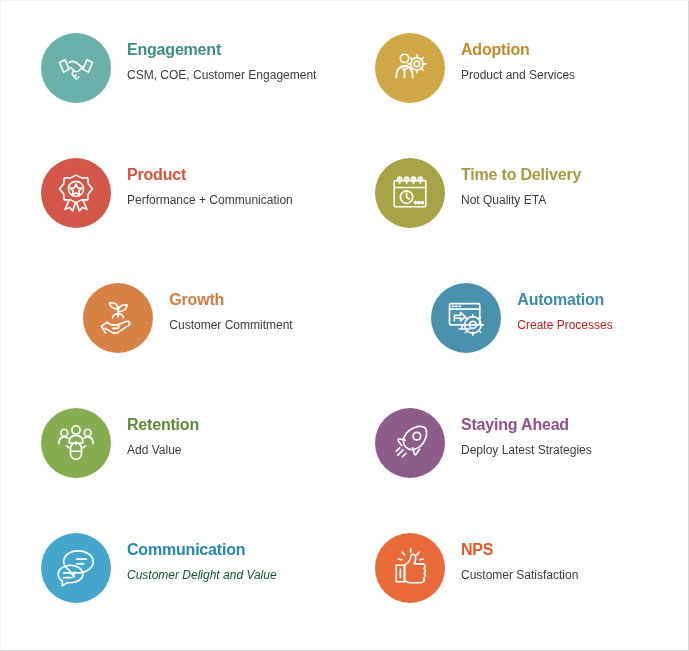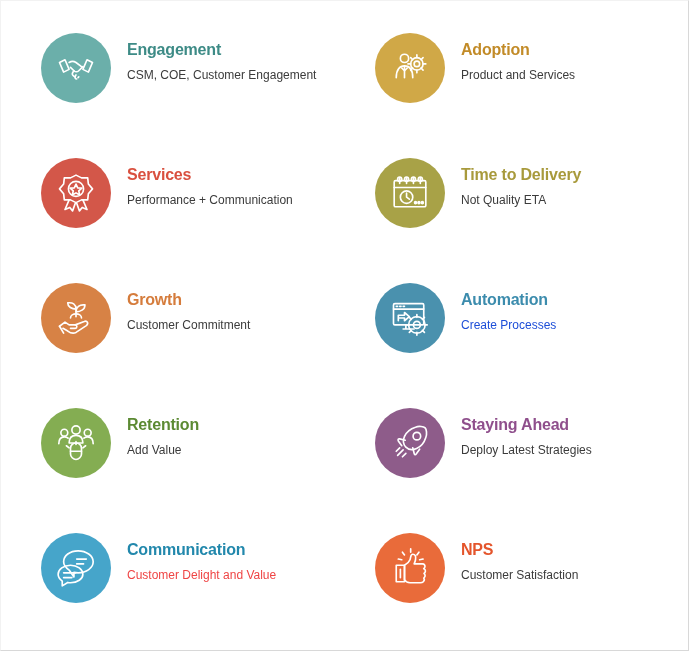--- a/index.html
+++ b/index.html
@@ -36,21 +36,21 @@
     width: 334px;
     height: 125px;
     display: flex;
     align-items: flex-start;
     box-sizing: border-box;
   }
   .cell.col-left  { padding-left: 40px; }
   .cell.col-right { padding-left: 40px; }
   .cell.row-0 { padding-top: 32px; }
   .cell.row-1 { padding-top: 32px; }
-  .cell.row-2 { padding-top: 32px; }
+  .cell.row-2 { padding-top: 32px; justify-content: center; }
   .cell.row-3 { padding-top: 32px; }
   .cell.row-4 { padding-top: 32px; }
 
   .badge {
     width: 70px;
     height: 70px;
     min-width: 70px;
     border-radius: 50%;
     display: flex;
     align-items: center;
@@ -132,21 +132,21 @@
             <svg viewBox="0 0 64 64" fill="none" stroke="#fff" stroke-width="2.4" stroke-linecap="round" stroke-linejoin="round">
               <path d="M32 6 L40 10 L49 10 L50 19 L56 26 L50 33 L49 42 L40 42 L32 46 L24 42 L15 42 L14 33 L8 26 L14 19 L15 10 L24 10 Z"></path>
               <circle cx="32" cy="26" r="11"></circle>
               <path d="M32 19 L34.5 24.5 L40.5 25 L36 29 L37.5 35 L32 31.8 L26.5 35 L28 29 L23.5 25 L29.5 24.5 Z"></path>
               <path d="M22 42 L16 56 L23 53 L27 58 L31 47"></path>
               <path d="M42 42 L48 56 L41 53 L37 58 L33 47"></path>
             </svg>
           </span>
         </div>
         <div class="text-block">
-          <div class="title" style="color: rgb(217, 80, 63);">Services</div>
+          <div class="title" style="color: rgb(217, 80, 63);">Product</div>
           <div class="subtitle wide" style="color: rgb(59, 59, 59);">Performance + Communication</div>
         </div>
       </div>
       <div class="cell row-1 col-right">
         <div class="badge" style="background: rgb(168, 162, 71);">
           <span>
             <svg viewBox="0 0 64 64" fill="none" stroke="#fff" stroke-width="2.4" stroke-linecap="round" stroke-linejoin="round">
               <rect x="9" y="14" width="46" height="38" rx="2"></rect>
               <path d="M9 24 L55 24"></path>
               <path d="M17 10 L17 18 M27 10 L27 18 M37 10 L37 18 M47 10 L47 18"></path>
@@ -196,21 +196,21 @@
               <path d="M22 48 L38 48 M26 42 L26 48"></path>
               <path d="M15 36 L15 28 L24 28 L24 24 L31 30 L24 36 L24 32 L15 32"></path>
               <circle cx="42" cy="42" r="12"></circle>
               <circle cx="42" cy="42" r="5"></circle>
               <path d="M42 27 L42 31 M42 53 L42 57 M27 42 L31 42 M53 42 L57 42 M31 31 L34 34 M50 50 L53 53 M31 53 L34 50 M50 34 L53 31"></path>
             </svg>
           </span>
         </div>
         <div class="text-block">
           <div class="title" style="color: rgb(60, 140, 173);">Automation</div>
-          <div class="subtitle" style="color: #1d4ed8;">Create Processes</div>
+          <div class="subtitle" style="color: #b91c1c;">Create Processes</div>
         </div>
       </div>
       <div class="cell row-3 col-left">
         <div class="badge" style="background: rgb(132, 173, 82);">
           <span>
             <svg viewBox="0 0 64 64" fill="none" stroke="#fff" stroke-width="2.4" stroke-linecap="round" stroke-linejoin="round">
               <circle cx="32" cy="13" r="6"></circle>
               <path d="M22 32 C22 24 26 21 32 21 C38 21 42 24 42 32 Z"></path>
               <circle cx="15" cy="17" r="5"></circle>
               <path d="M7 33 C7 26 10 23 15 23 C17 23 19 23.5 20.5 25"></path>
@@ -250,21 +250,21 @@
             <svg viewBox="0 0 64 64" fill="none" stroke="#fff" stroke-width="2.4" stroke-linecap="round" stroke-linejoin="round">
               <path d="M32 8 C44 8 54 15 54 24 C54 33 44 40 32 40 C30 40 28 39.8 26 39.4 L26 46 L19 36 C14 32.6 11 28.6 11 24 C11 15 20 8 32 8 Z" transform="translate(3,-1)"></path>
               <path d="M33 19 L47 19 M33 26 L43 26"></path>
               <path d="M24 28 C14 28 6 34 6 41 C6 45 8 48 12 51 L12 58 L20 53 C22 53.4 23 53.5 24 53.5 C34 53.5 42 48 42 41 C42 34 34 28 24 28 Z"></path>
               <path d="M14 39 L32 39 M14 46 L26 46"></path>
             </svg>
           </span>
         </div>
         <div class="text-block">
           <div class="title" style="color: rgb(34, 136, 172);">Communication</div>
-          <div class="subtitle wide" style="color: #ef4444;">Customer Delight and Value</div>
+          <div class="subtitle wide" style="color: #14532d; font-style: italic;">Customer Delight and Value</div>
         </div>
       </div>
       <div class="cell row-4 col-right">
         <div class="badge" style="background: rgb(233, 107, 58);">
           <span>
             <svg viewBox="0 0 64 64" fill="none" stroke="#fff" stroke-width="2.4" stroke-linecap="round" stroke-linejoin="round">
               <path d="M24 28 C24 28 30 25 32 20 C33.5 16 32.5 12 36 12 C39.5 12 41 15 40 20 C39.4 23 38 26 38 26 L50 26 C53 26 54.5 28.5 53.5 31 C53 32.2 52 33 52 33 C54 33.6 55 36 54 38 C53.4 39.2 52.4 40 52.4 40 C54 41 54.4 43.4 53.4 45 C52.8 46 52 46.6 52 46.6 C53 48 53 50.4 51.4 52 C50.4 53 49 53.4 47 53.4 L32 53.4 C28 53.4 25 51 24 49 Z"></path>
               <path d="M12 28 L24 28 L24 52 L12 52 Z"></path>
               <path d="M18 34 L18 46"></path>
               <path d="M33 9 L33 4 M24 13 L21 9 M42 13 L45 9 M20 20 L15 19 M46 20 L51 19"></path>

